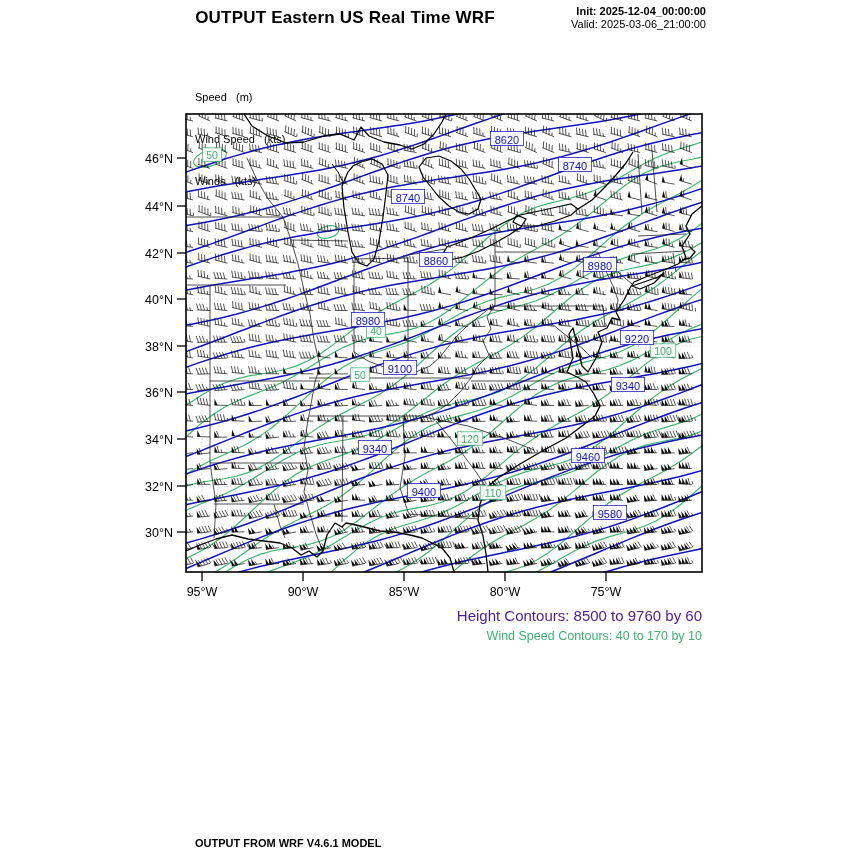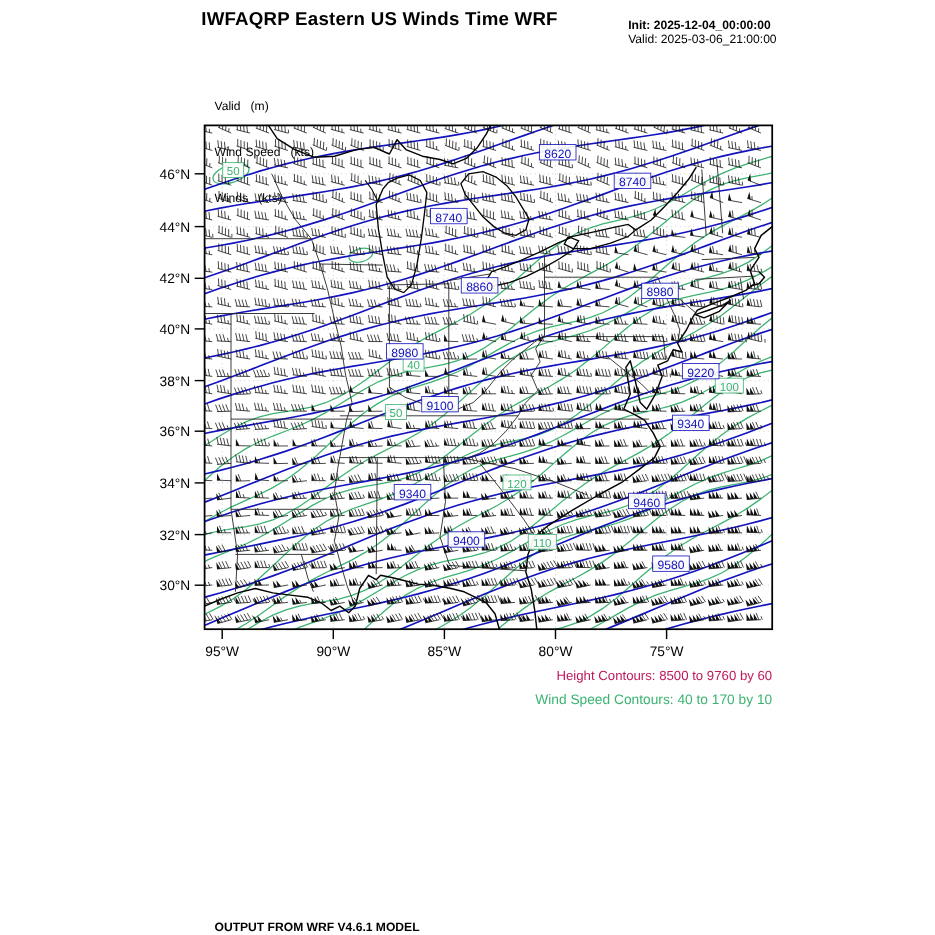--- a/index.html
+++ b/index.html
@@ -1,41 +1,41 @@
 <!DOCTYPE html>
 <html><head>
 <meta charset="utf-8">
 <style>
   html,body{margin:0;padding:0;background:#ffffff;}
   .page{position:relative;width:850px;height:850px;background:#fff;overflow:hidden;
         font-family:"Liberation Sans","DejaVu Sans",sans-serif;color:#000;}
   .title{position:absolute;left:145px;top:8px;width:400px;text-align:center;
          font-size:17px;font-weight:bold;letter-spacing:.2px;}
-  .initblock{position:absolute;right:144px;top:17px;font-size:11px;line-height:13px;}
+  .initblock{position:absolute;right:144px;top:5px;text-align:right;font-size:11px;line-height:13px;}
   .initblock .init{font-weight:bold;}
   .legend{position:absolute;left:195px;top:62px;font-size:11px;line-height:14px;white-space:pre;}
-  .caption-h{position:absolute;right:148px;top:607px;font-size:12px;color:#be185d;margin-left:36px;}
+  .caption-h{position:absolute;right:148px;top:607px;font-size:15px;color:#4c1d95;margin-left:36px;}
   .caption-w{position:absolute;right:148px;top:629px;font-size:12.5px;color:#3cb371;text-align:right;}
   .footer{position:absolute;left:195px;top:810px;font-size:11px;font-weight:bold;line-height:13.5px;white-space:pre;}
   svg{position:absolute;left:140px;top:100px;}
   .axis-label{font-size:12.5px;fill:#000;}
 </style>
 </head>
 <body>
 <div class="page">
 
-<div class="title">IWFAQRP Eastern US Winds Time WRF</div>
+<div class="title">OUTPUT Eastern US Real Time WRF</div>
 
 <div class="initblock">
   <div class="init">Init: 2025-12-04_00:00:00</div>
   <div>Valid: 2025-03-06_21:00:00</div>
 </div>
 
 <div class="legend">
-  <div>Valid   (m)</div>
+  <div>Speed   (m)</div>
   <div>Wind Speed   (kts)</div>
   <div>Winds   (kts)</div>
 </div>
 
 <svg id="map-svg" width="580" height="510" viewBox="0 0 580 510">
       <defs>
         <clipPath id="mapclip">
           <rect x="0" y="0" width="516" height="458"></rect>
         </clipPath>
       </defs>

